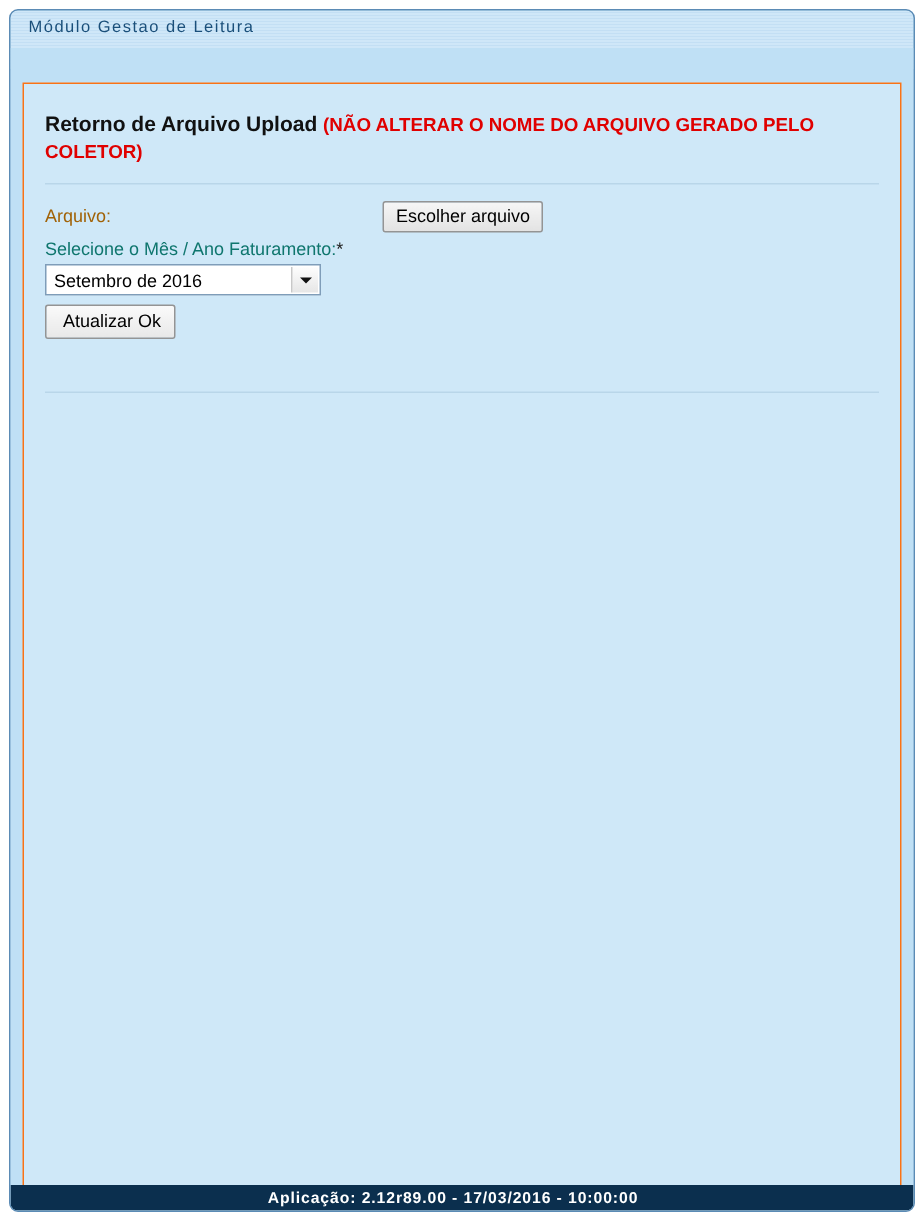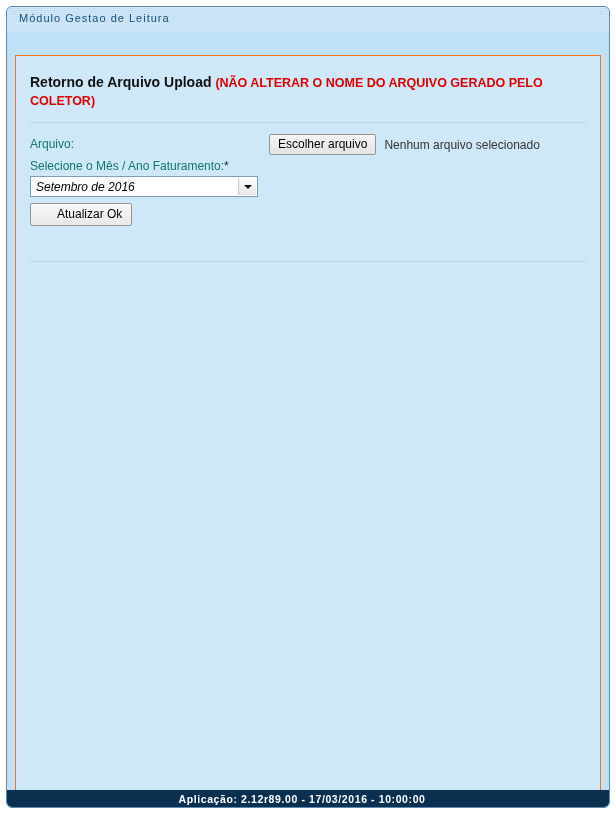--- a/index.html
+++ b/index.html
@@ -107,25 +107,25 @@
     position: absolute;
     left: 14px;
   }
 
   .row-file { top: 78px; width: 560px; height: 20px; }
   .label-arquivo {
     position: absolute;
     left: 0;
     top: 3px;
     font-size: 12px;
-    color: #0f766e;
+    color: #a16207;
   }
   .file-input-wrap {
     position: absolute;
-    left: 239px;
+    left: 225px;
     top: 0;
     display: flex;
     align-items: center;
   }
   .choose-file-btn {
     display: inline-block;
     box-sizing: border-box;
     padding: 2px 8px 3px 8px;
     font-family: "Liberation Sans", sans-serif;
     font-size: 12px;
@@ -144,30 +144,29 @@
 
   .row-select-label { top: 103px; }
   .label-mes {
     font-size: 12px;
     color: #0f766e;
   }
 
   .row-select { top: 120px; }
   .select-box {
     box-sizing: border-box;
-    width: 228px;
+    width: 184px;
     height: 21px;
     background: #ffffff;
     border: 1px solid #7f9db9;
     font-family: "Liberation Sans", sans-serif;
     font-size: 12px;
     color: #000;
     position: relative;
     cursor: default;
-    font-style: italic;
   }
   .select-value {
     position: absolute;
     left: 5px;
     top: 3px;
     font-size: 12px;
   }
   .select-arrow-box {
     position: absolute;
     right: 1px;
@@ -184,21 +183,21 @@
     width: 0;
     height: 0;
     border-left: 4px solid transparent;
     border-right: 4px solid transparent;
     border-top: 4px solid #111;
   }
 
   .row-submit { top: 147px; }
   .submit-btn {
     box-sizing: border-box;
-    padding: 3px 9px 4px 26px;
+    padding: 3px 9px 4px 11px;
     font-family: "Liberation Sans", sans-serif;
     font-size: 12px;
     color: #000;
     background: linear-gradient(to bottom, #fafafa, #e8e8e8);
     border: 1px solid #949494;
     border-radius: 2px;
     cursor: default;
   }
 
   
@@ -238,21 +237,20 @@
       <div class="page-heading">
         <span>Retorno de Arquivo Upload </span><span class="warn">(NÃO ALTERAR O NOME DO ARQUIVO GERADO PELO COLETOR)</span>
       </div>
 
       <div class="divider top"></div>
 
       <div class="form-row row-file">
         <span class="label-arquivo">Arquivo:</span>
         <span class="file-input-wrap">
           <span class="choose-file-btn">Escolher arquivo</span>
-          <span class="no-file-text">Nenhum arquivo selecionado</span>
         </span>
       </div>
 
       <div class="form-row row-select-label">
         <span class="label-mes">Selecione o Mês / Ano Faturamento:</span><span class="req">*</span>
       </div>
 
       <div class="form-row row-select">
         <div class="select-box">
           <span class="select-value">Setembro de 2016</span>

